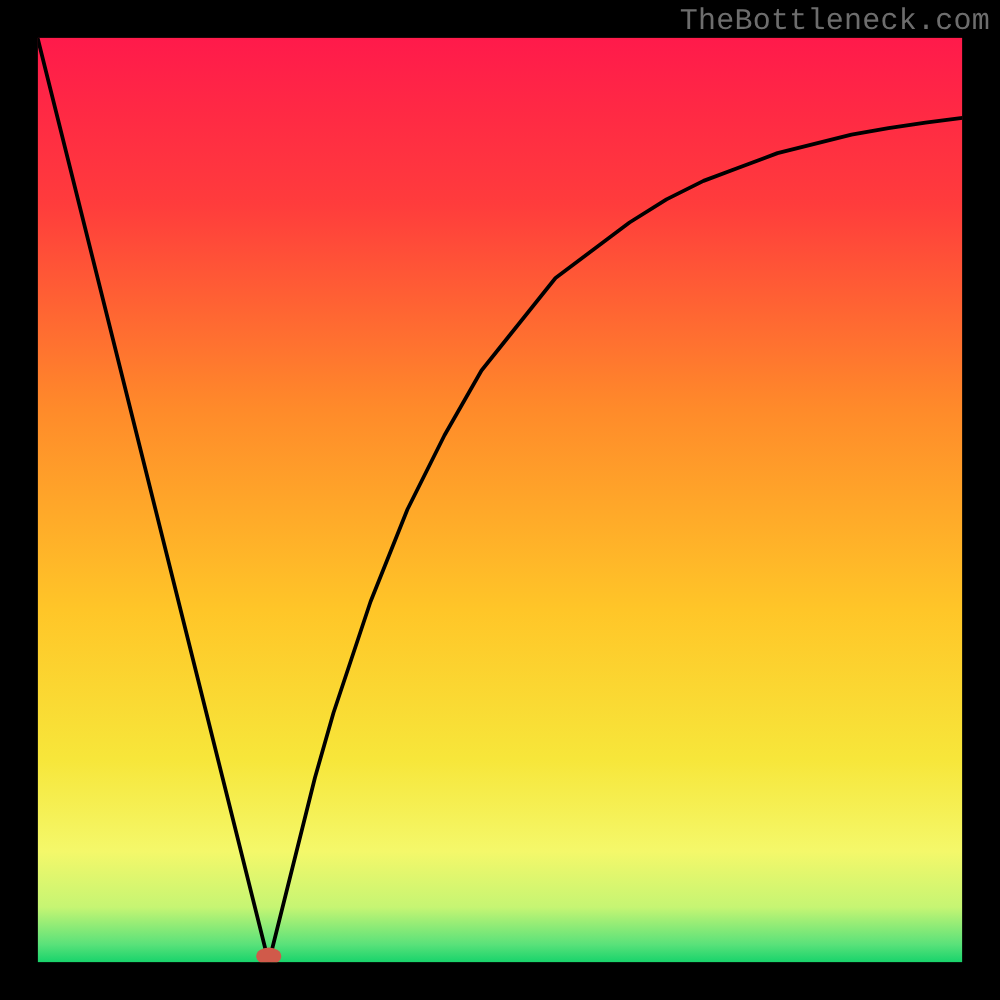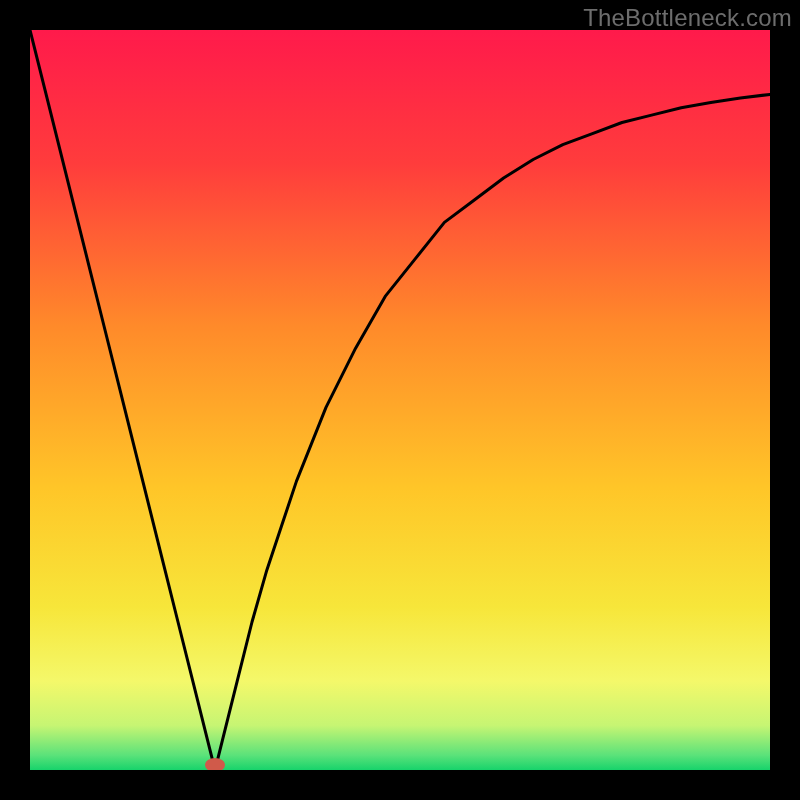--- a/index.html
+++ b/index.html
@@ -30,21 +30,21 @@
     height: 740px;
     display: block;
   }
   .attribution {
     position: absolute;
     top: 4px;
     right: 8px;
     color: #6d6d6d;
     font-size: 24px;
     letter-spacing: 0.2px;
-    font-family: Liberation Sans, sans-serif;
+    font-family: Liberation Mono, monospace;
   }
 </style>
 </head>
 <body>
 <div class="frame">
 
   <div class="attribution">TheBottleneck.com</div>
 
   <div class="plot-area">
     <svg class="plot-svg" viewBox="0 0 740 740">

